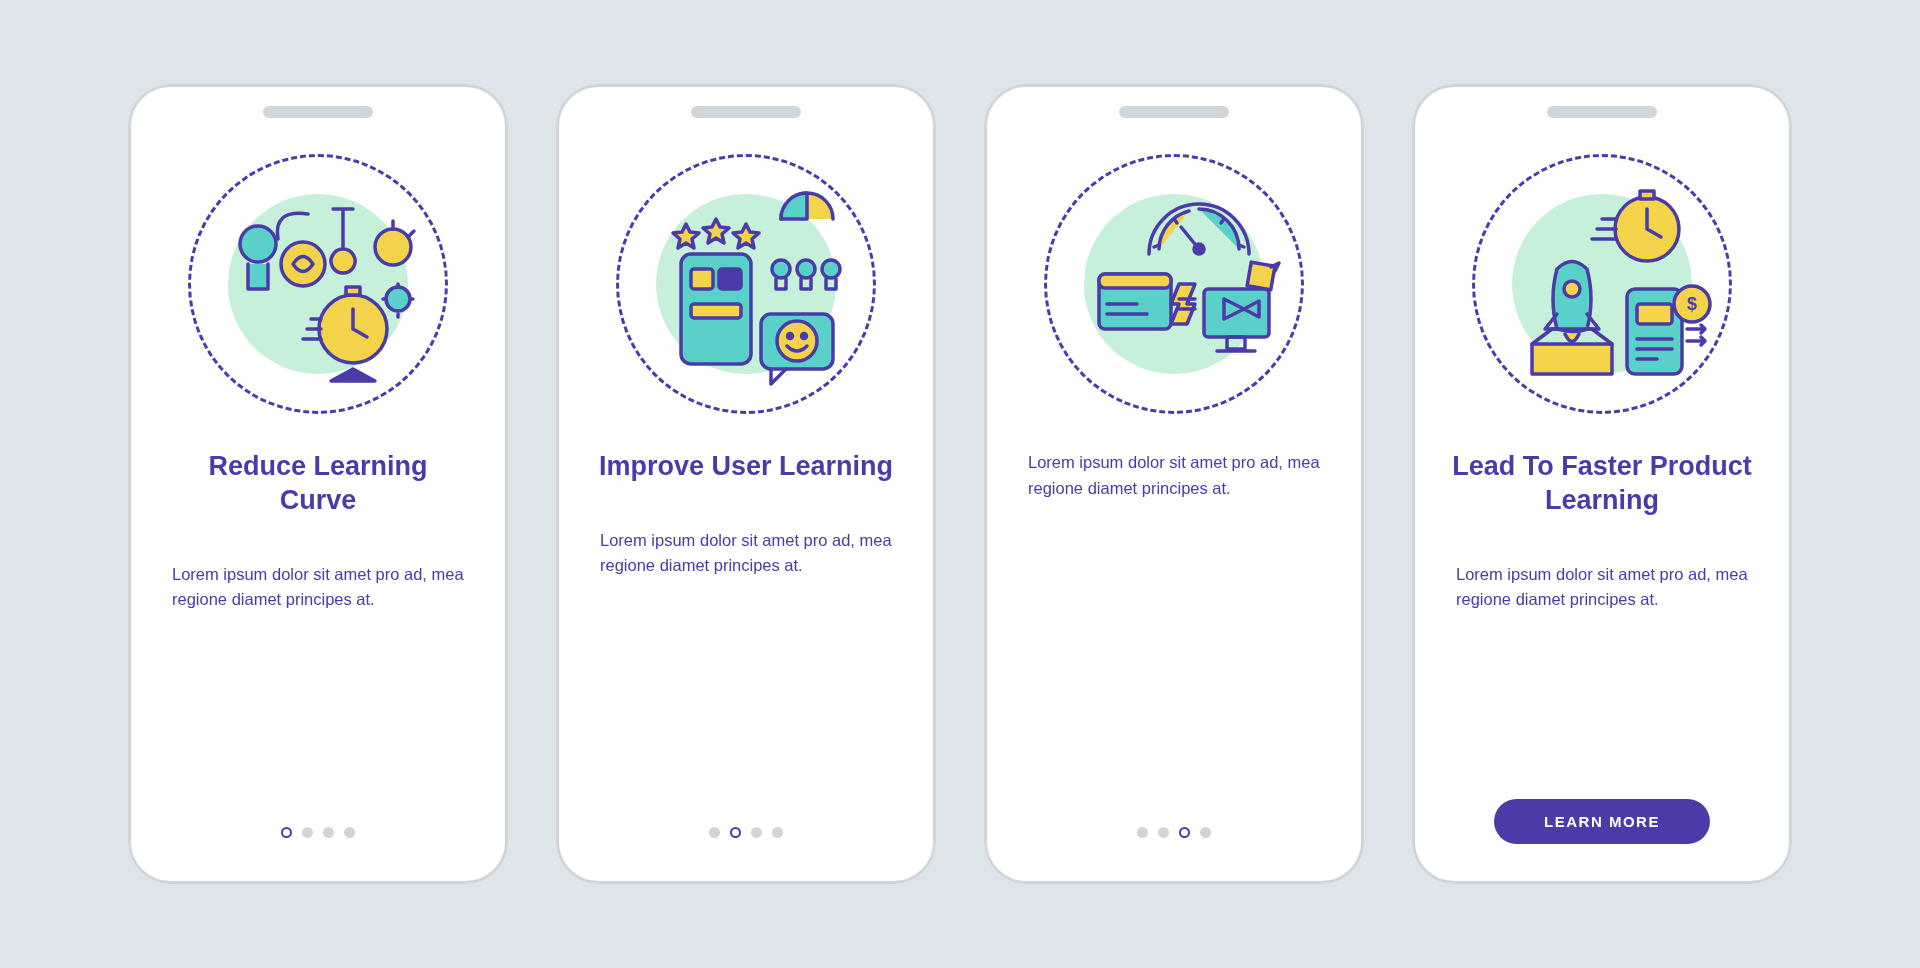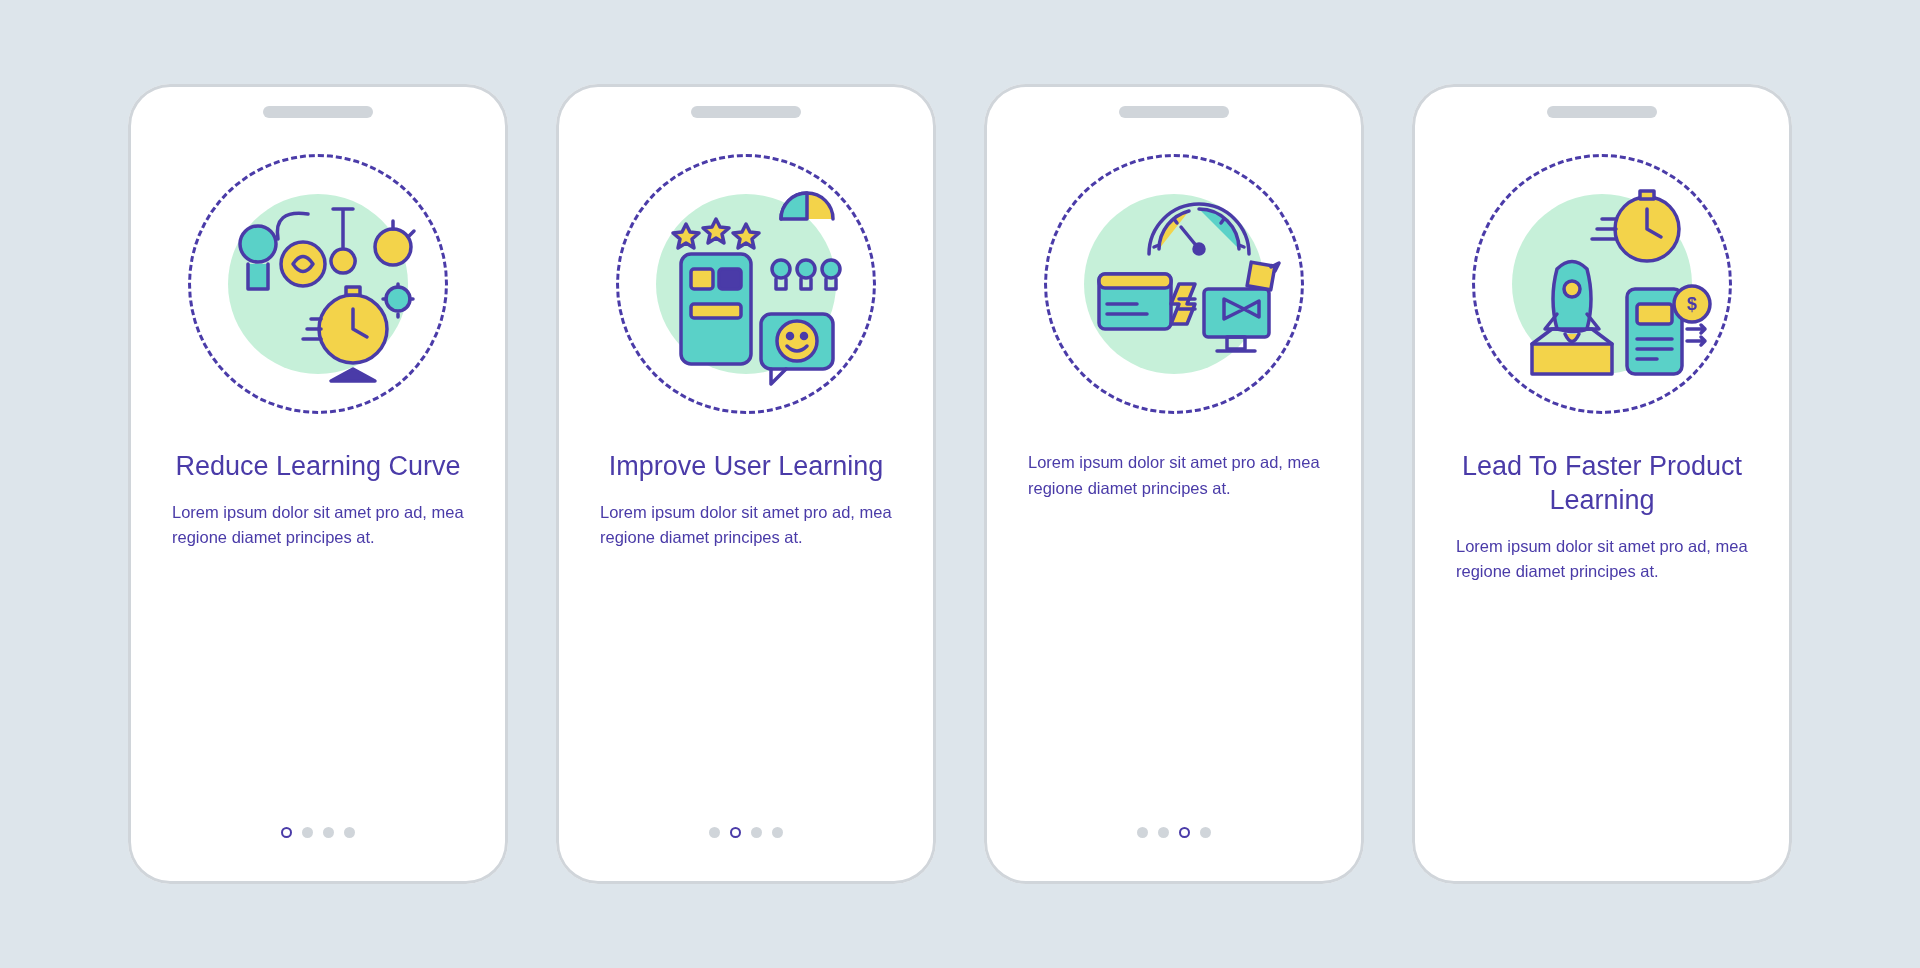--- a/index.html
+++ b/index.html
@@ -60,25 +60,25 @@
     position: absolute;
     width: 180px;
     height: 180px;
     background: #c6f0d9;
     border-radius: 50%;
   }
   .illus-svg { position: relative; z-index: 2; }
 
   .title {
     font-size: 27px;
-    font-weight: 400;
+    font-weight: 700;
     color: #4a3ba8;
     text-align: center;
     line-height: 1.25;
-    margin-bottom: 16px;
+    margin-bottom: 44px;
     padding: 0 10px;
   }
   .desc {
     font-size: 16.5px;
     color: #4a3ba8;
     text-align: left;
     line-height: 1.55;
     padding: 0 14px;
     flex-grow: 1;
   }
@@ -246,15 +246,16 @@
           <rect x="150" y="135" width="35" height="20" rx="3" fill="#f3d34a"></rect>
           <path d="M150 170 h35 M150 180 h35 M150 190 h20"></path>
           <circle cx="205" cy="135" r="18" fill="#f3d34a"></circle>
           <text x="205" y="141" font-size="18" text-anchor="middle" fill="#4a3ba8" stroke="none" font-weight="bold">$</text>
           <path d="M200 160 h18 m-4 -4 l4 4 -4 4 M200 172 h18 m-4 -4 l4 4 -4 4"></path>
         </g>
       </svg>
     </div>
     <h2 class="title">Lead To Faster Product Learning</h2>
     <p class="desc">Lorem ipsum dolor sit amet pro ad, mea regione diamet principes at.</p>
+    <button class="cta">LEARN MORE</button>
   </div>
 
 </div>
 
 </body></html>

